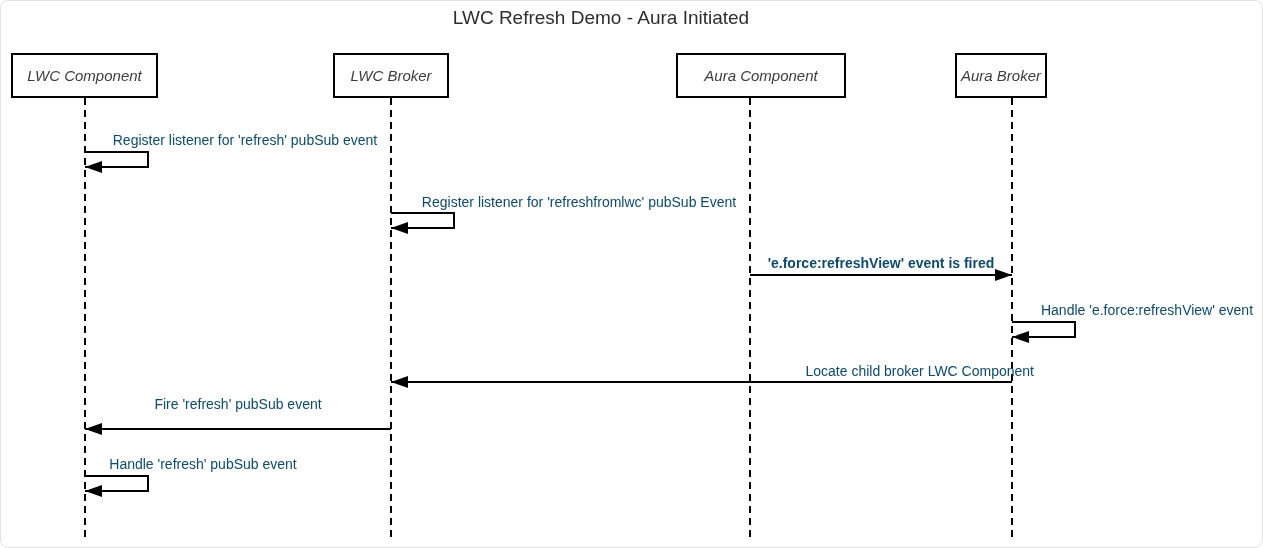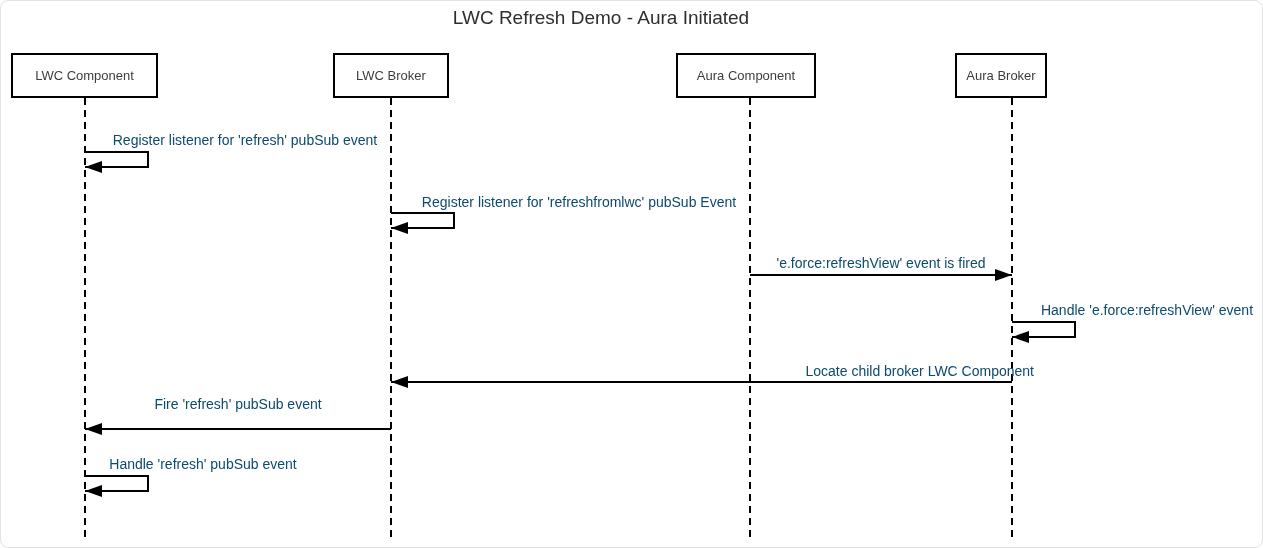--- a/index.html
+++ b/index.html
@@ -9,21 +9,21 @@
     overflow:hidden; font-family:"Liberation Sans", sans-serif;padding-left:32px;
   }
   .title {
     position:absolute; left:0; top:6px; width:1200px; text-align:center;
     font-size:19px; color:#2e2e2e; white-space:nowrap;
   }
   .actor {
     position:absolute; top:52px; height:45px; box-sizing:border-box;
     border:2.5px solid #000; background:#fff;
     display:flex; align-items:center; justify-content:center;
-    font-size:13px; color:#3d3d3d; white-space:nowrap;
+    font-size:15px; color:#3d3d3d; white-space:nowrap;font-style:italic;
   }
   .lifeline {
     position:absolute; top:97px; height:441px; width:2px;
     background-image:repeating-linear-gradient(to bottom, #000 0 7px, transparent 7px 12px);
   }
   .msg-label {
     position:absolute; font-size:14px; line-height:16px; color:#0c4a6e;
     text-align:center; white-space:nowrap;
   }
   .msg-line { position:absolute; height:0; border-top:2px solid #000; }
@@ -48,41 +48,41 @@
 <div class="canvas">
 
   <div class="title">LWC Refresh Demo - Aura Initiated</div>
 
   <div class="actor" style="left:10px; width:147px;">
     <span>LWC Component</span>
   </div>
   <div class="actor" style="left:332px; width:116px;">
     <span>LWC Broker</span>
   </div>
-  <div class="actor" style="left:675px; width:140px;">
+  <div class="actor" style="left:675px; width:170px;">
     <span>Aura Component</span>
   </div>
   <div class="actor" style="left:954px; width:92px;">
     <span>Aura Broker</span>
   </div>
 
   <div class="lifeline" style="left:83px;"></div>
   <div class="lifeline" style="left:389px;"></div>
   <div class="lifeline" style="left:748px;"></div>
   <div class="lifeline" style="left:1010px;"></div>
 
   <div class="msg-label" style="left:84px; top:131px; width:320px;">Register listener for 'refresh' pubSub event</div>
   <div class="self-loop" style="left:84px; top:150px;"></div>
   <div class="arrow-w" style="left:84px; top:160px;"></div>
 
   <div class="msg-label" style="left:400px; top:193px; width:356px;">Register listener for 'refreshfromlwc' pubSub Event</div>
   <div class="self-loop" style="left:390px; top:211px;"></div>
   <div class="arrow-w" style="left:390px; top:221px;"></div>
 
-  <div class="msg-label" style="left:749px; top:254px; width:262px;">'e.force:refreshView' event is fired</div>
+  <div class="msg-label" style="left:749px; top:254px; width:262px;font-weight:bold;">'e.force:refreshView' event is fired</div>
   <div class="msg-line" style="left:749px; top:273px; width:262px;"></div>
   <div class="arrow-e" style="left:994px; top:268px;"></div>
 
   <div class="msg-label" style="left:1016px; top:301px; width:260px;">Handle 'e.force:refreshView' event</div>
   <div class="self-loop" style="left:1011px; top:320px;"></div>
   <div class="arrow-w" style="left:1011px; top:330px;"></div>
 
   <div class="msg-label" style="left:412px; top:362px; width:621px;text-align:right;">Locate child broker LWC Component</div>
   <div class="msg-line" style="left:390px; top:380px; width:621px;"></div>
   <div class="arrow-w" style="left:390px; top:375px;"></div>

